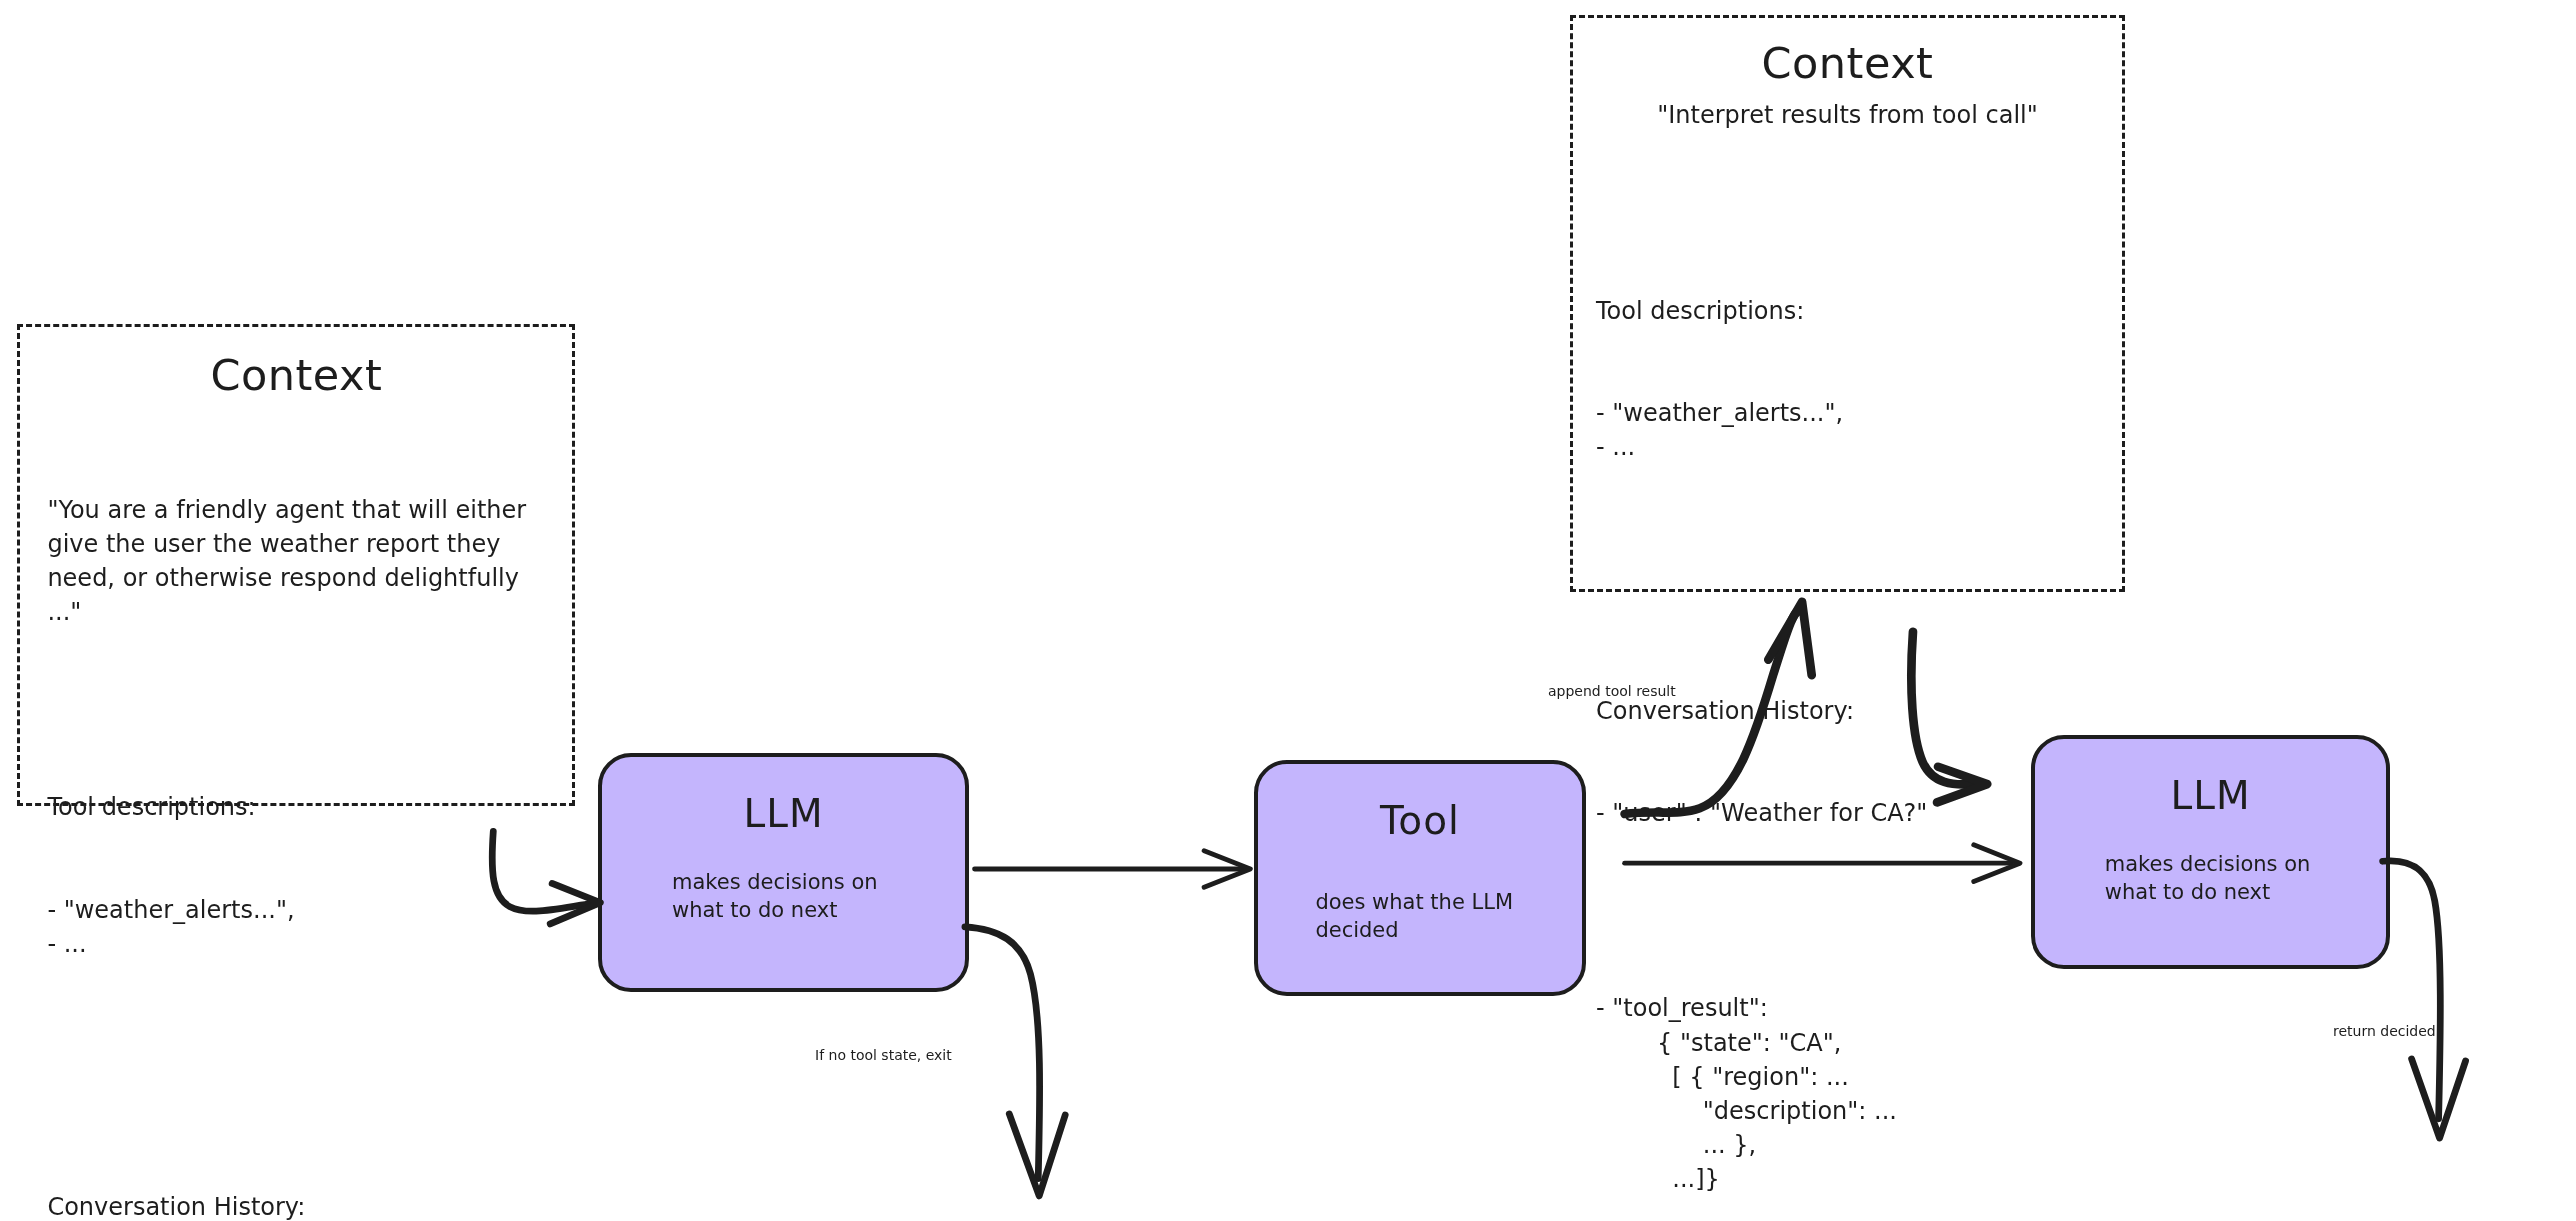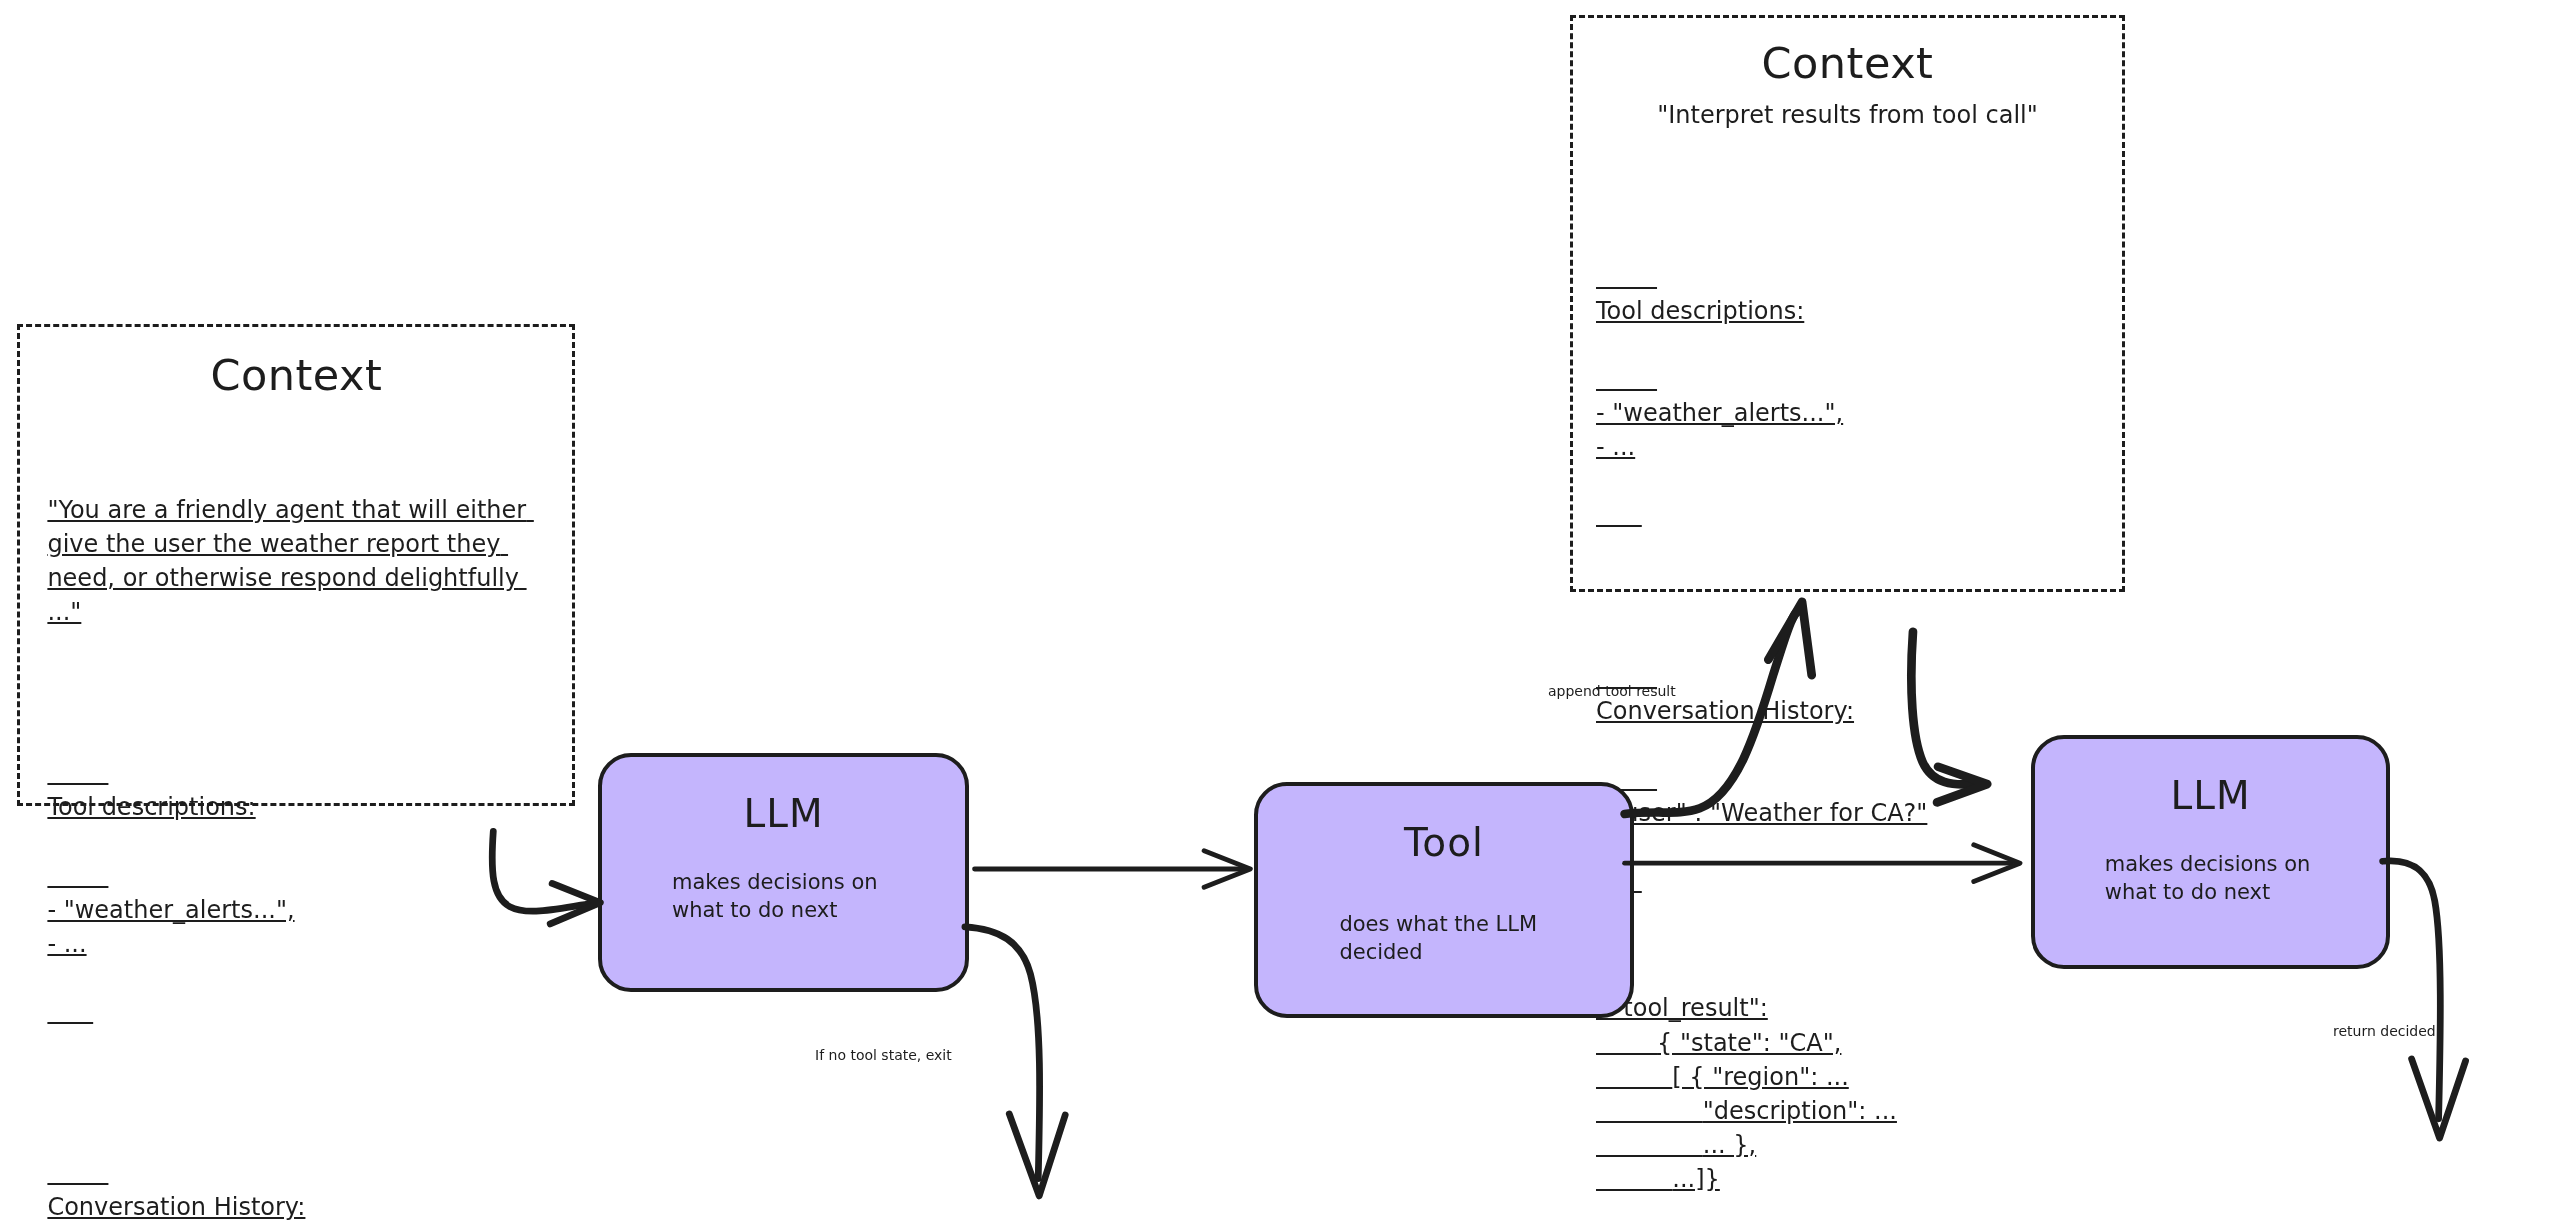--- a/index.html
+++ b/index.html
@@ -30,21 +30,21 @@
     font-weight: 400;
     letter-spacing: 0.5px;
     margin: 8px;
     line-height: 1.1;
   }
   .ctx-body {
     font-size: 24px;
     line-height: 1.42;
     white-space: pre-wrap;
   }
-  .ctx-para { margin: 0 0 25px 0; white-space: pre-wrap; text-decoration: underline; }
+  .ctx-para { margin: 0 0 25px 0; white-space: pre-wrap; }
   .ctx-para:last-child { margin-bottom: 0; }
   .mono-ind { white-space: pre-wrap; }
 
   #ctx-left {
     left: 17.4px;
     top: 324px;
     width: 558px;
     height: 482px;
     padding: 17.4px 27px 0 27px;
   }
@@ -85,21 +85,21 @@
   .node-sub {
     font-size: 21px;
     line-height: 1.35;
     margin-top: 35px;
     text-align: left;
     white-space: pre-line;
     align-self: center;
   }
 
   #node-llm1 { left: 598px;  top: 753px; width: 371px; height: 239px; }
-  #node-tool { left: 1254px; top: 782px; width: 380px; height: 236px; }
+  #node-tool { left: 1254px; top: 760px; width: 332px; height: 236px; }
   #node-llm2 { left: 2031px; top: 735px; width: 359px; height: 234px; }
 
   #node-llm1 .node-sub { margin-left: -17.4px; }
   #node-tool .node-sub { margin-left: -11.6px; margin-top: 48px; }
   #node-llm2 .node-sub { margin-left: -5.8px; }
 
   
   .edge-label {
     position: absolute;
     font-size: 14px;

